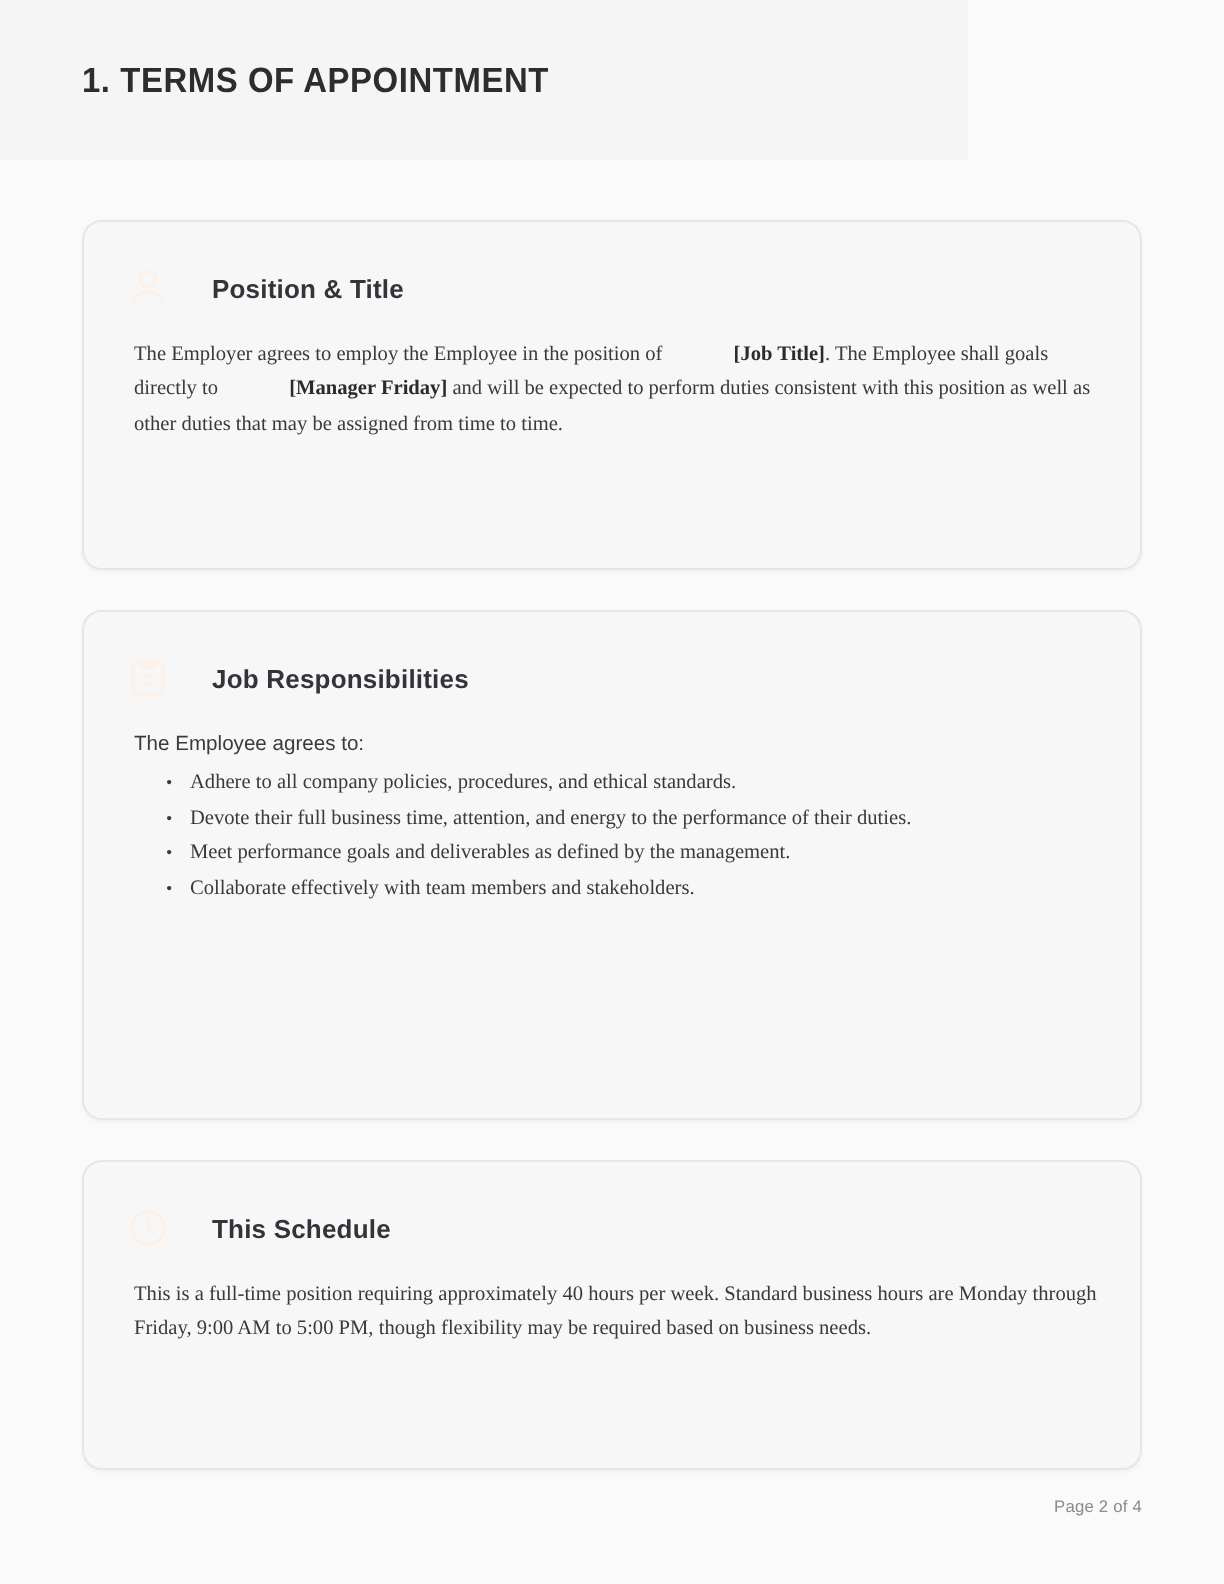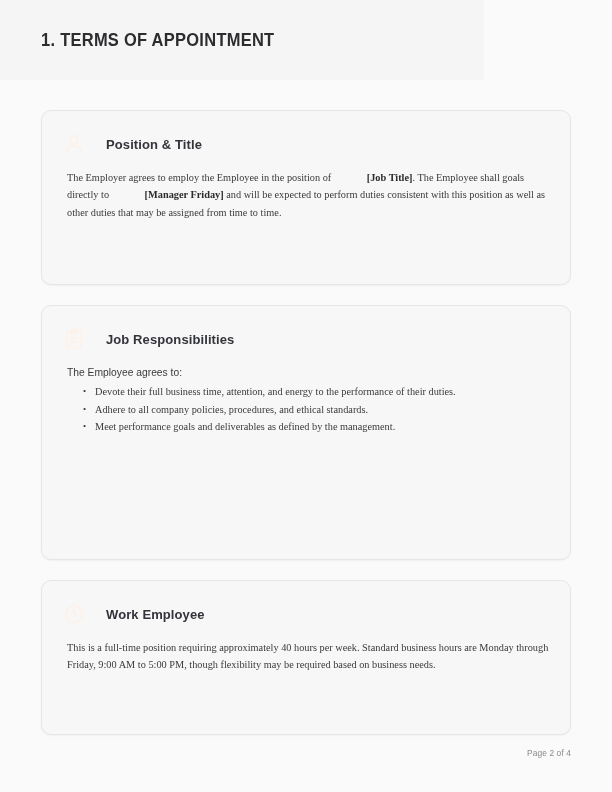--- a/index.html
+++ b/index.html
@@ -169,35 +169,36 @@
         <svg viewBox="0 0 24 24" fill="none" stroke="#fdf1e8" stroke-width="1.7" stroke-linecap="round" stroke-linejoin="round">
           <rect x="4.6" y="4.3" width="14.8" height="16.2" rx="2.2"></rect>
           <path d="M9 3.2h6v3.2H9z"></path>
           <path d="M8.4 11.3h7.2M8.4 15.2h5.2"></path>
         </svg>
       </span>
       <span class="card-title">Job Responsibilities</span>
     </div>
     <p class="lead-in">The Employee agrees to:</p>
     <ul class="bullets">
+        <li>Adhere to all company policies, procedures, and ethical standards.</li>
         <li>Devote their full business time, attention, and energy to the performance of their duties.</li>
-        <li>Adhere to all company policies, procedures, and ethical standards.</li>
         <li>Meet performance goals and deliverables as defined by the management.</li>
+        <li>Collaborate effectively with team members and stakeholders.</li>
       </ul>
   </div>
 
   <div class="card card-3">
     <div class="card-head">
       <span class="card-icon">
         <svg viewBox="0 0 24 24" fill="none" stroke="#fdf1e8" stroke-width="1.7" stroke-linecap="round" stroke-linejoin="round">
           <circle cx="12" cy="12" r="8.3"></circle>
           <path d="M12 7.3V12l3.3 2.1"></path>
         </svg>
       </span>
-      <span class="card-title">Work Employee</span>
+      <span class="card-title">This Schedule</span>
     </div>
     <p class="body-text indent-a"><span>This is a full-time position requiring approximately 40 hours per week. Standard business hours are Monday through Friday, 9:00 AM to 5:00 PM, though flexibility may be required based on business needs.</span></p>
   </div>
 
 </div>
 
 <div class="footer">
   <span>Page 2 of 4</span>
 </div>
 

